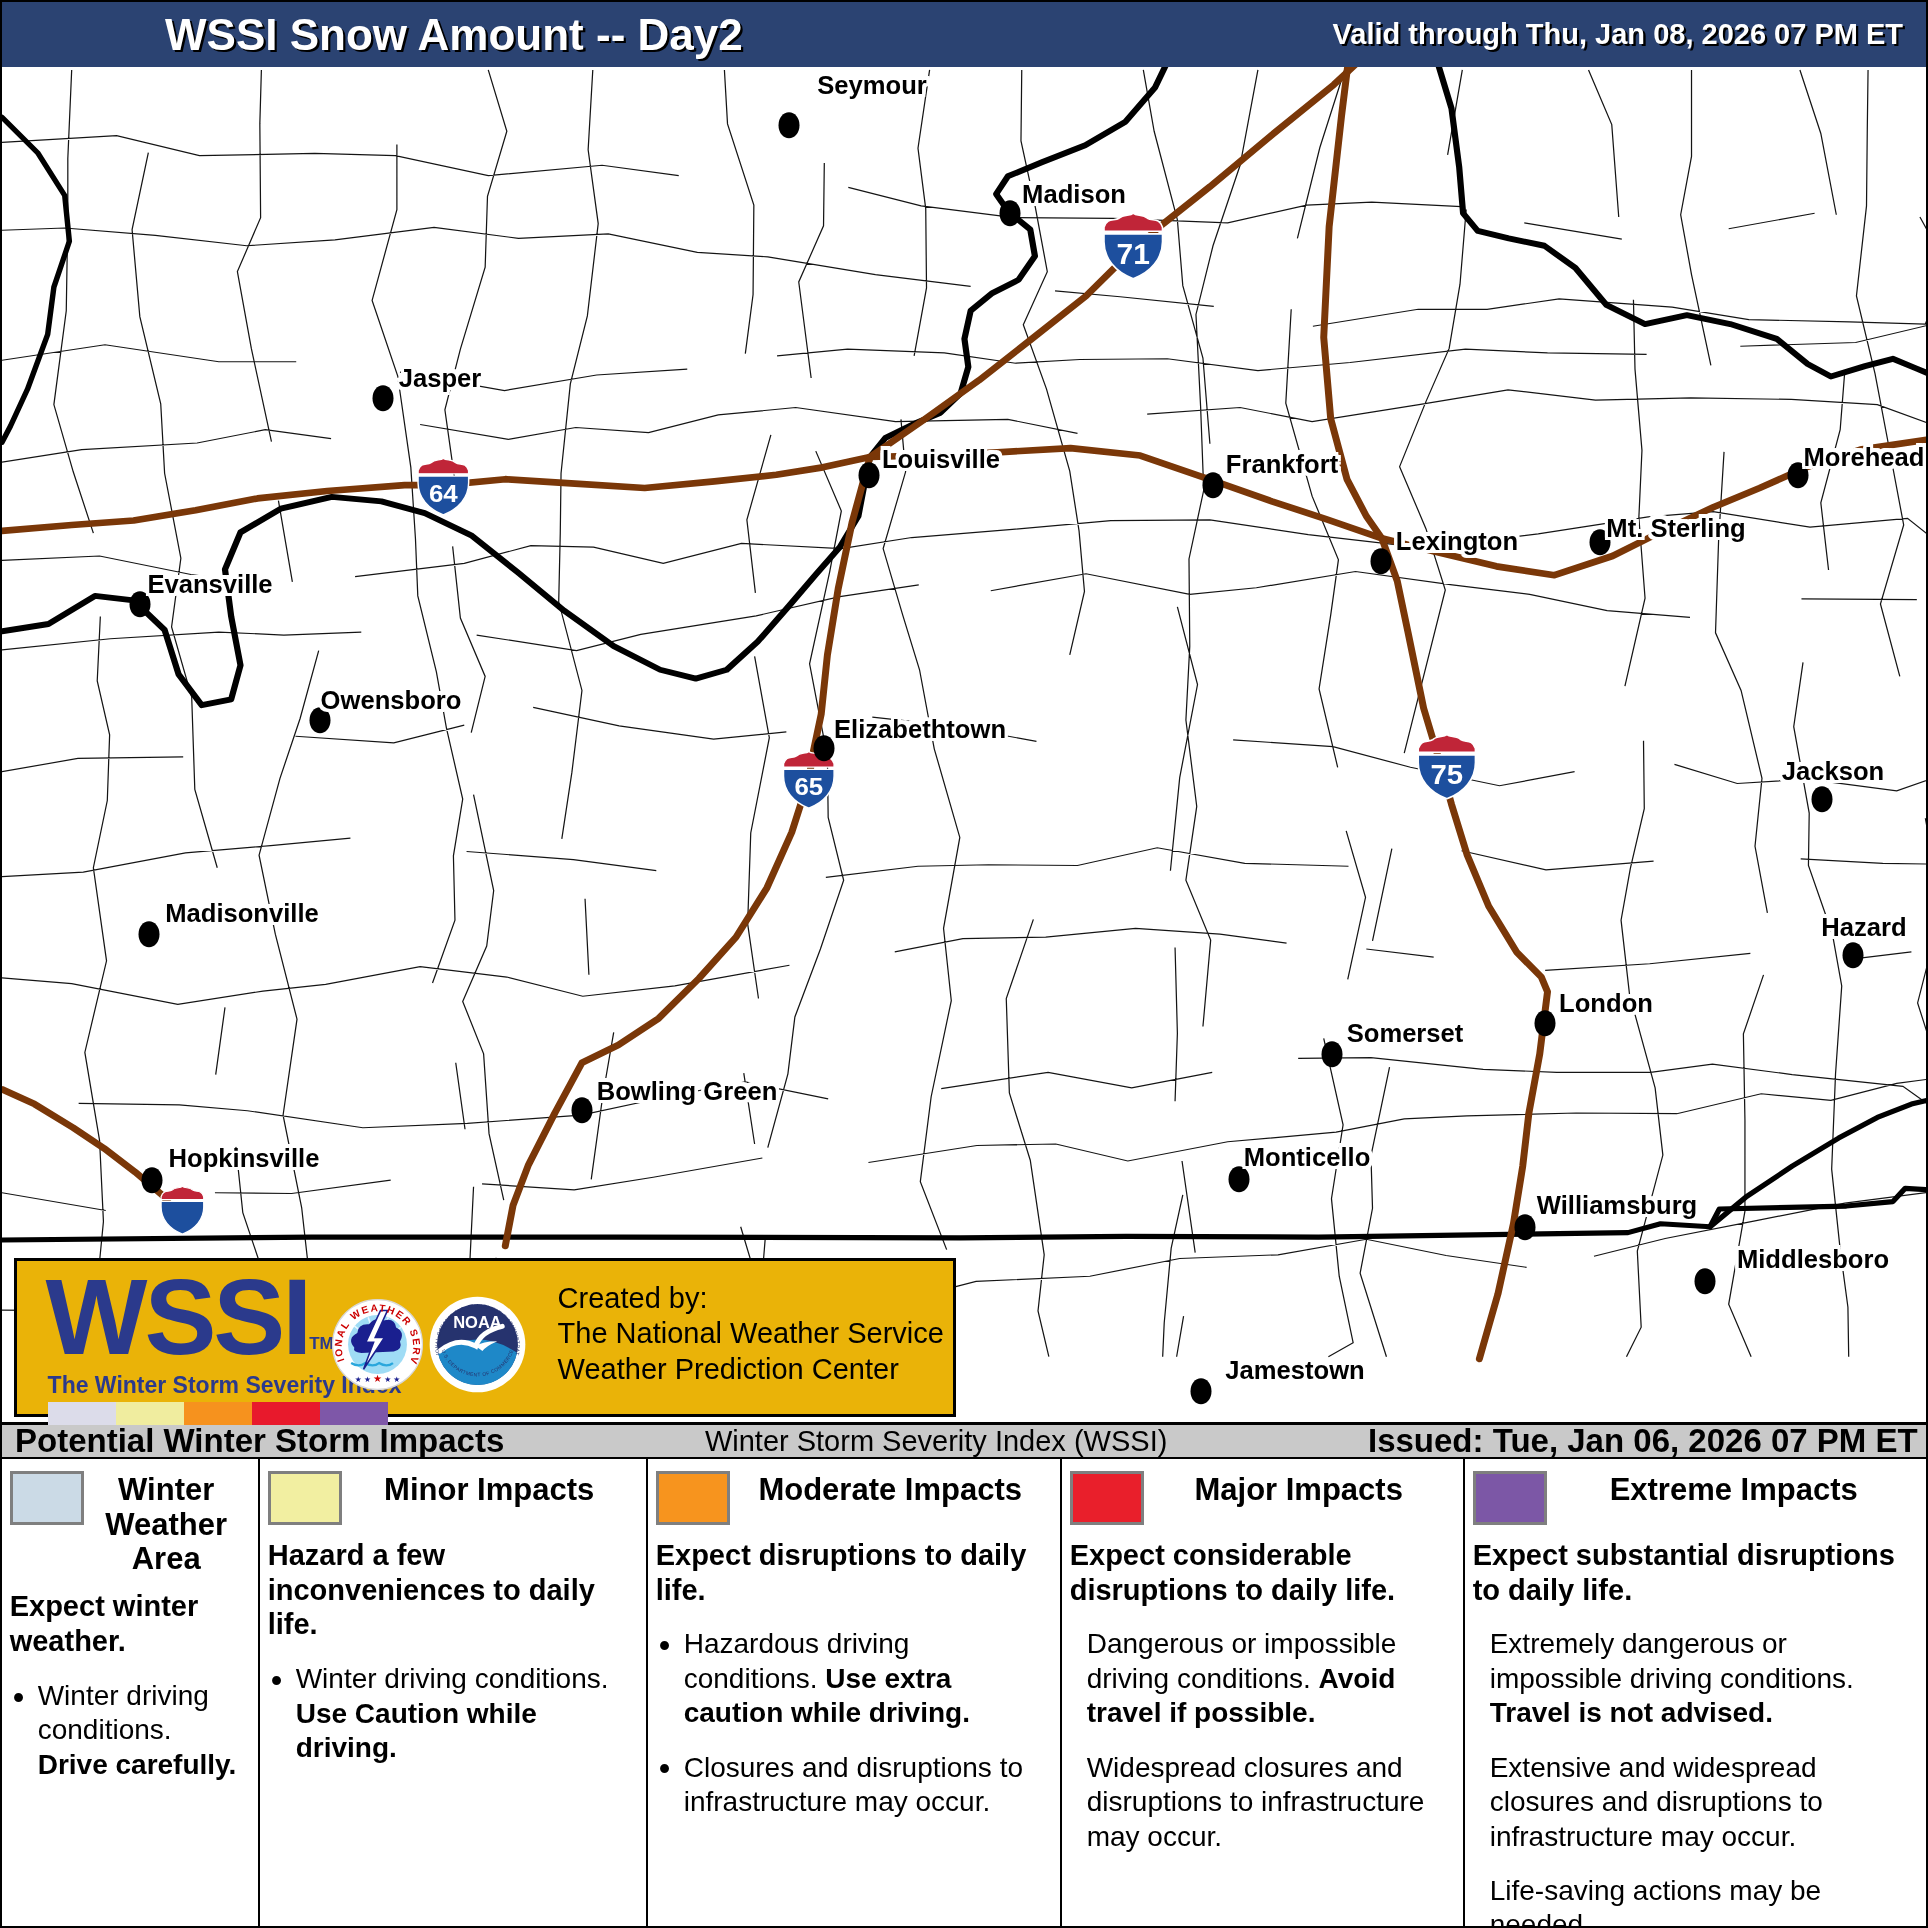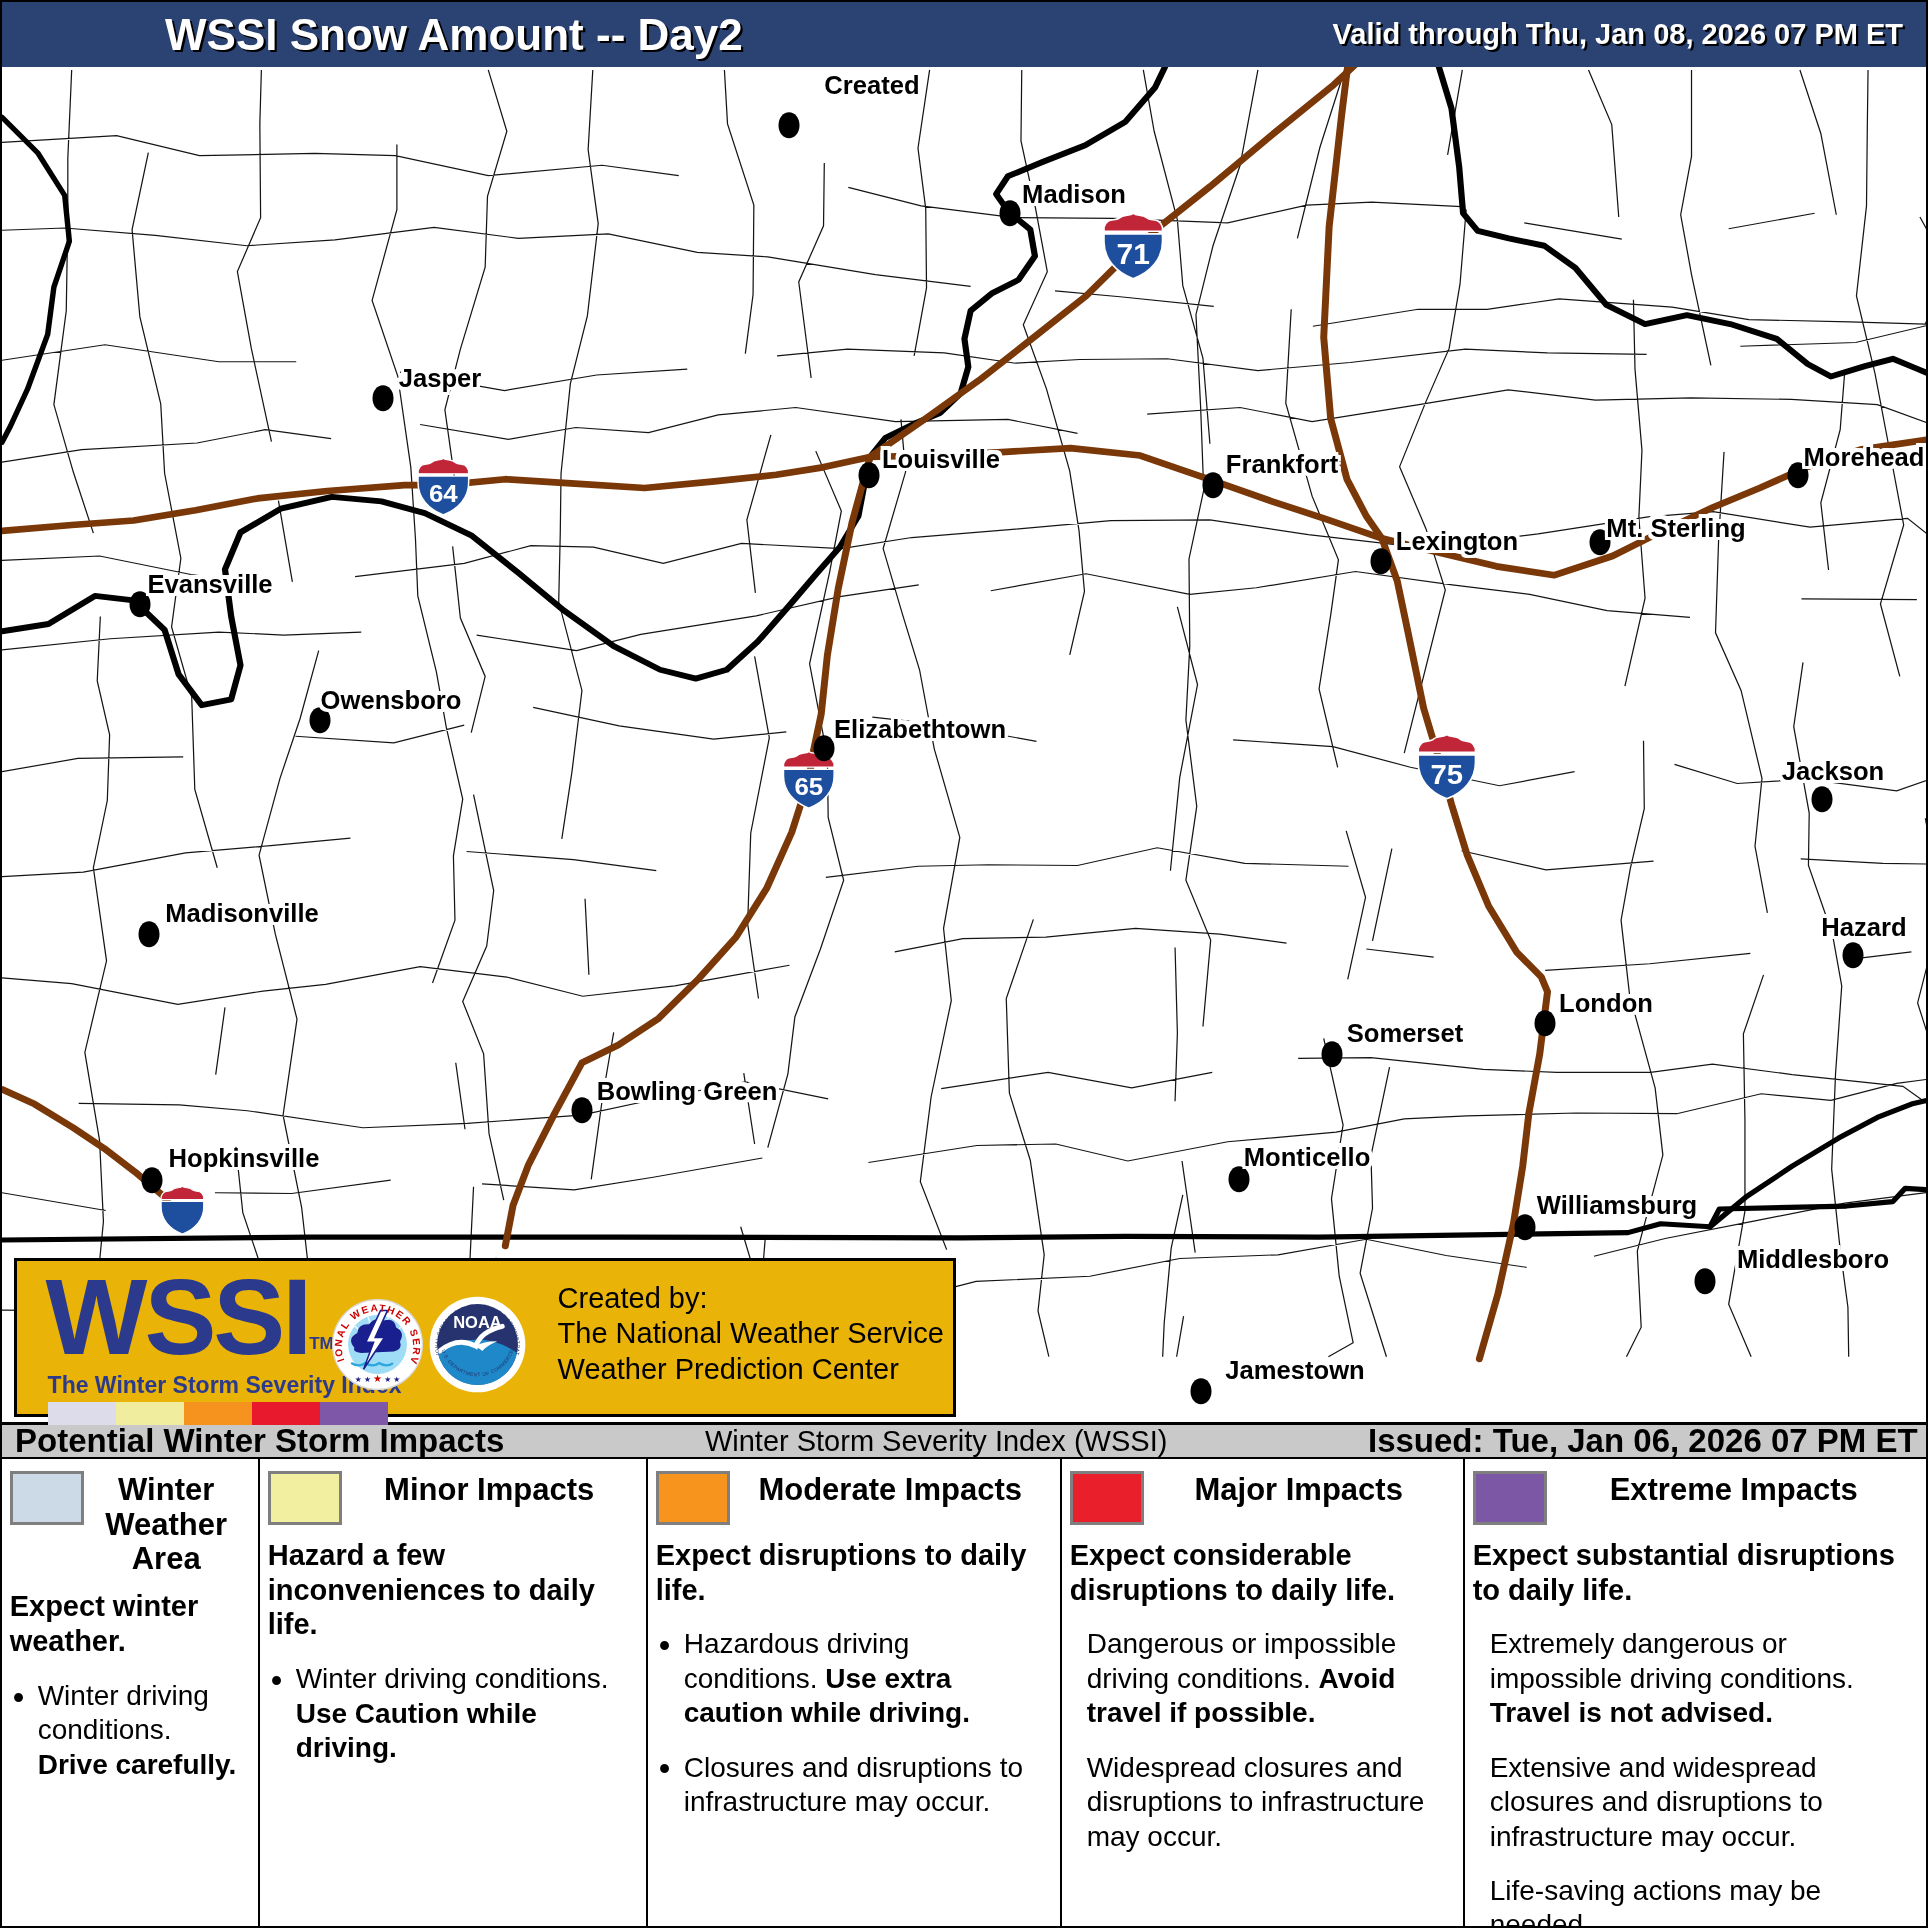--- a/index.html
+++ b/index.html
@@ -112,21 +112,21 @@
           <g transform="translate(201,1594.16) scale(0.64)">
             <path class="sh-crown" d="M7,36 L7,30 C12,14 22,21 29,16 C36,9 45,13 50,8 C55,13 64,9 71,16 C78,21 88,14 93,30 L93,36 Z"></path>
             <path class="sh-body" d="M7,40 L93,40 L93,52 C93,78 76,99 50,109 C24,99 7,78 7,52 Z"></path>
             <text class="sh-num" x="50" y="86"></text>
           </g>
         </g>
     </svg>
 
     <div id="city-layer">
         <div class="dot" style="left: 787px; top: 58px;"></div>
-        <div class="clabel" style="left: 870px; top: 18px;">Created</div>
+        <div class="clabel" style="left: 870px; top: 18px;">Seymour</div>
         <div class="dot" style="left: 1008px; top: 146px;"></div>
         <div class="clabel" style="left: 1072px; top: 127px;">Madison</div>
         <div class="dot" style="left: 381px; top: 331px;"></div>
         <div class="clabel" style="left: 438px; top: 311px;">Jasper</div>
         <div class="dot" style="left: 867px; top: 408px;"></div>
         <div class="clabel" style="left: 939px; top: 392px;">Louisville</div>
         <div class="dot" style="left: 1211px; top: 418px;"></div>
         <div class="clabel" style="left: 1280px; top: 397px;">Frankfort</div>
         <div class="dot" style="left: 1796px; top: 408px;"></div>
         <div class="clabel" style="left: 1862px; top: 390px;">Morehead</div>

